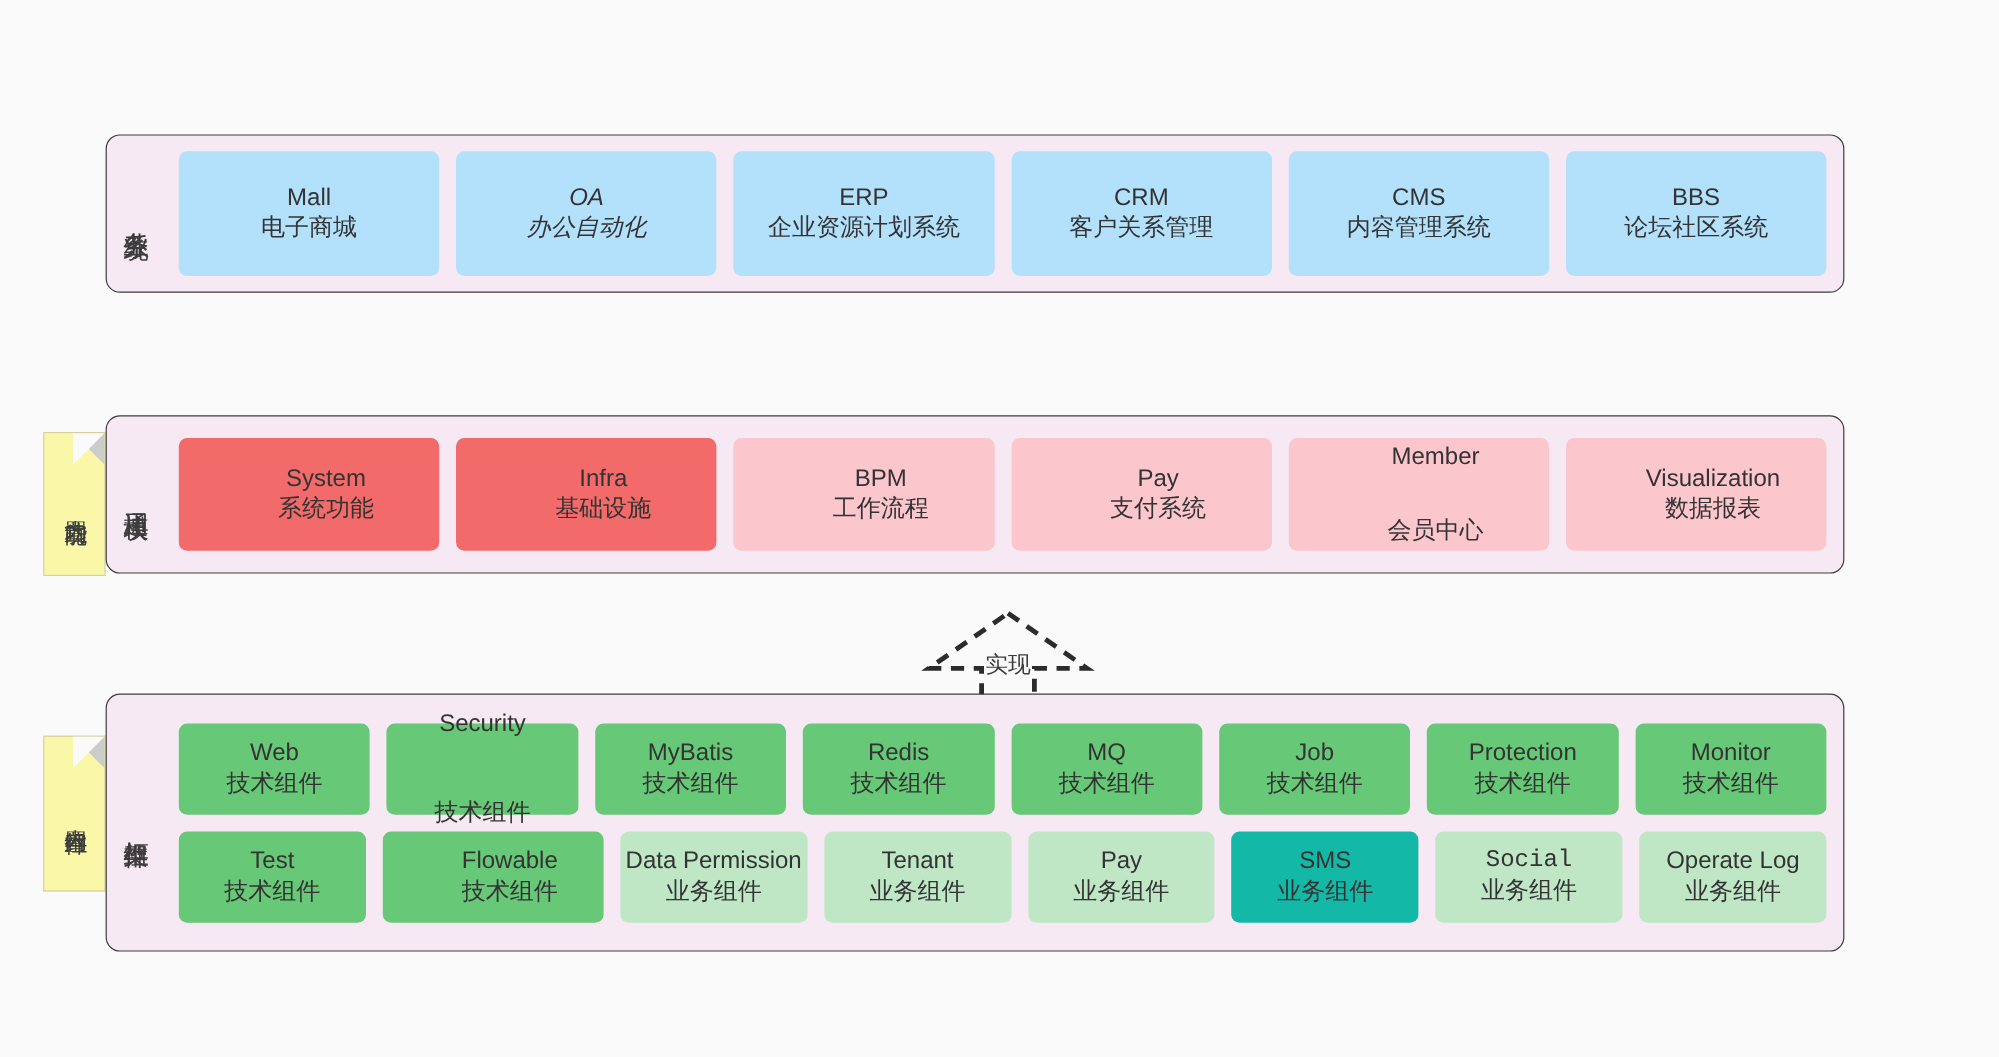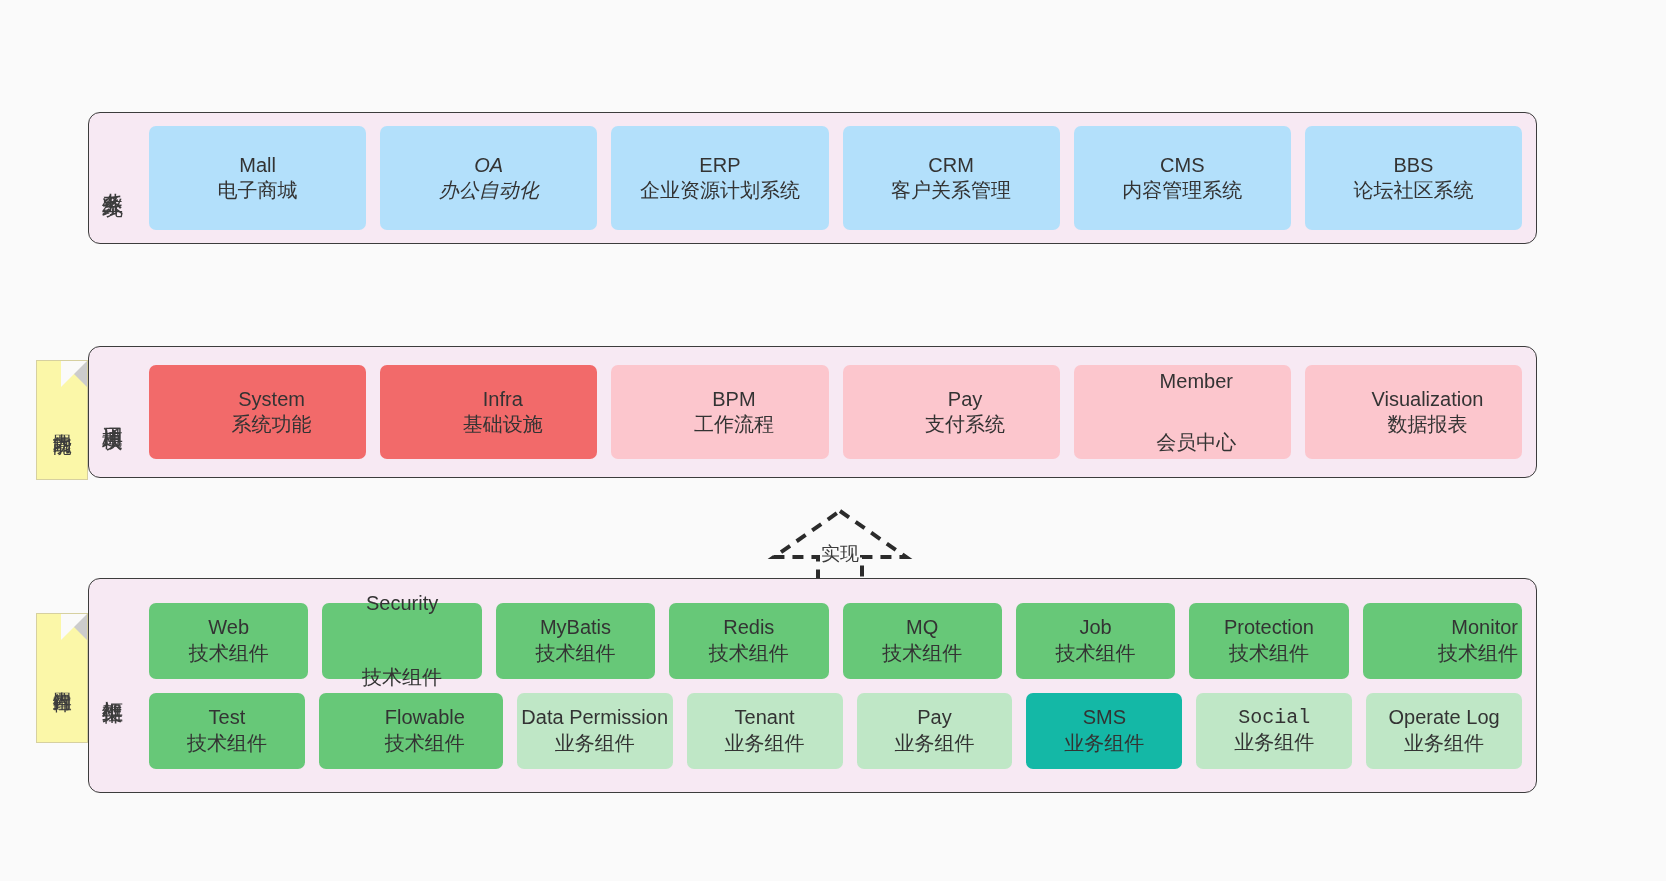--- a/index.html
+++ b/index.html
@@ -258,21 +258,21 @@
           <span class="t2">技术组件</span>
         </div>
         <div class="box h-frame c-green" style="background: rgb(103, 200, 120);">
           <span class="t1">Job</span>
           <span class="t2">技术组件</span>
         </div>
         <div class="box h-frame c-green" style="background: rgb(103, 200, 120);">
           <span class="t1">Protection</span>
           <span class="t2">技术组件</span>
         </div>
-        <div class="box h-frame c-green" style="background: rgb(103, 200, 120); align-items: flex-end;">
+        <div class="box h-frame c-green" style="background: rgb(103, 200, 120);">
           <span class="t1">Monitor</span>
           <span class="t2">技术组件</span>
         </div>
       </div>
 
       <div class="row">
         <div class="box h-frame c-green" style="background: rgb(103, 200, 120);">
           <span class="t1">Test</span>
           <span class="t2">技术组件</span>
         </div>

